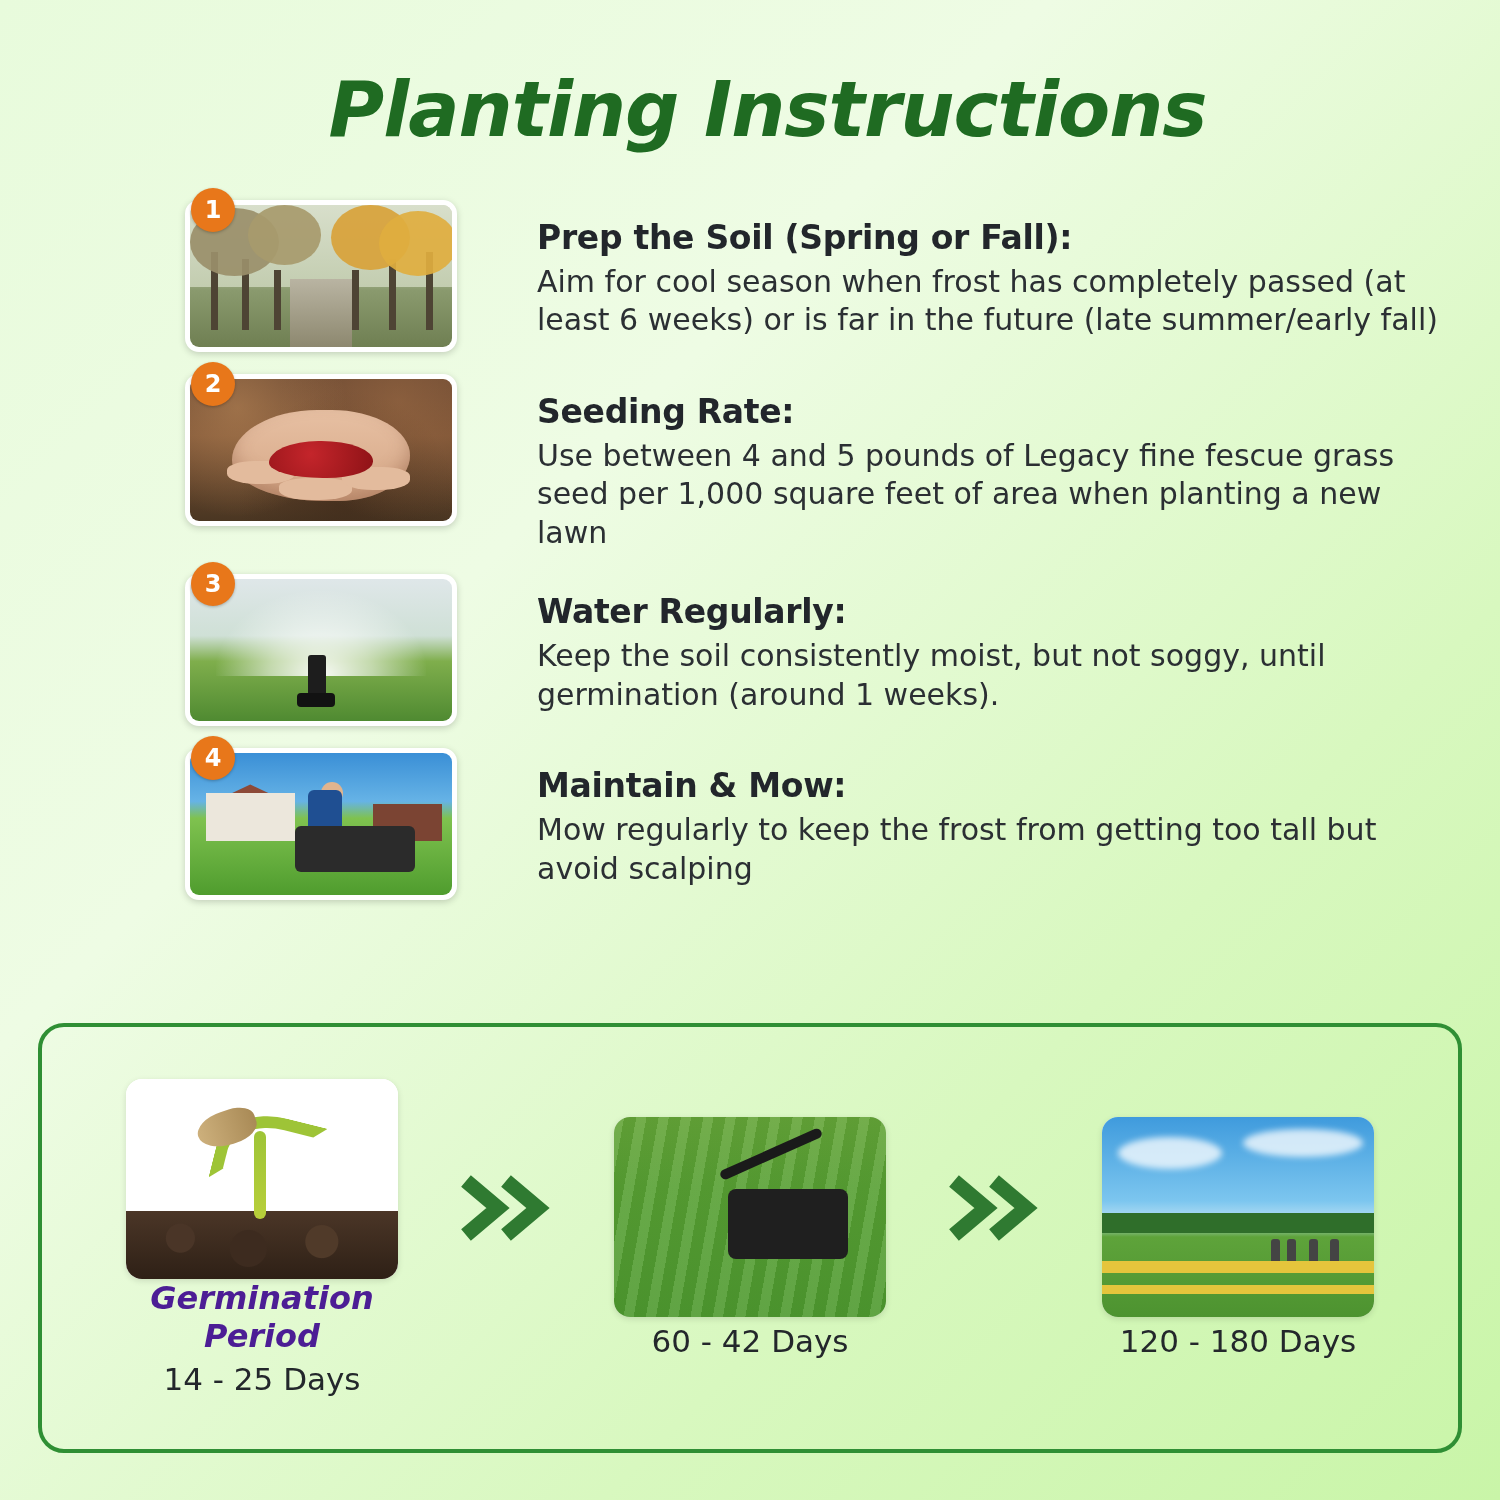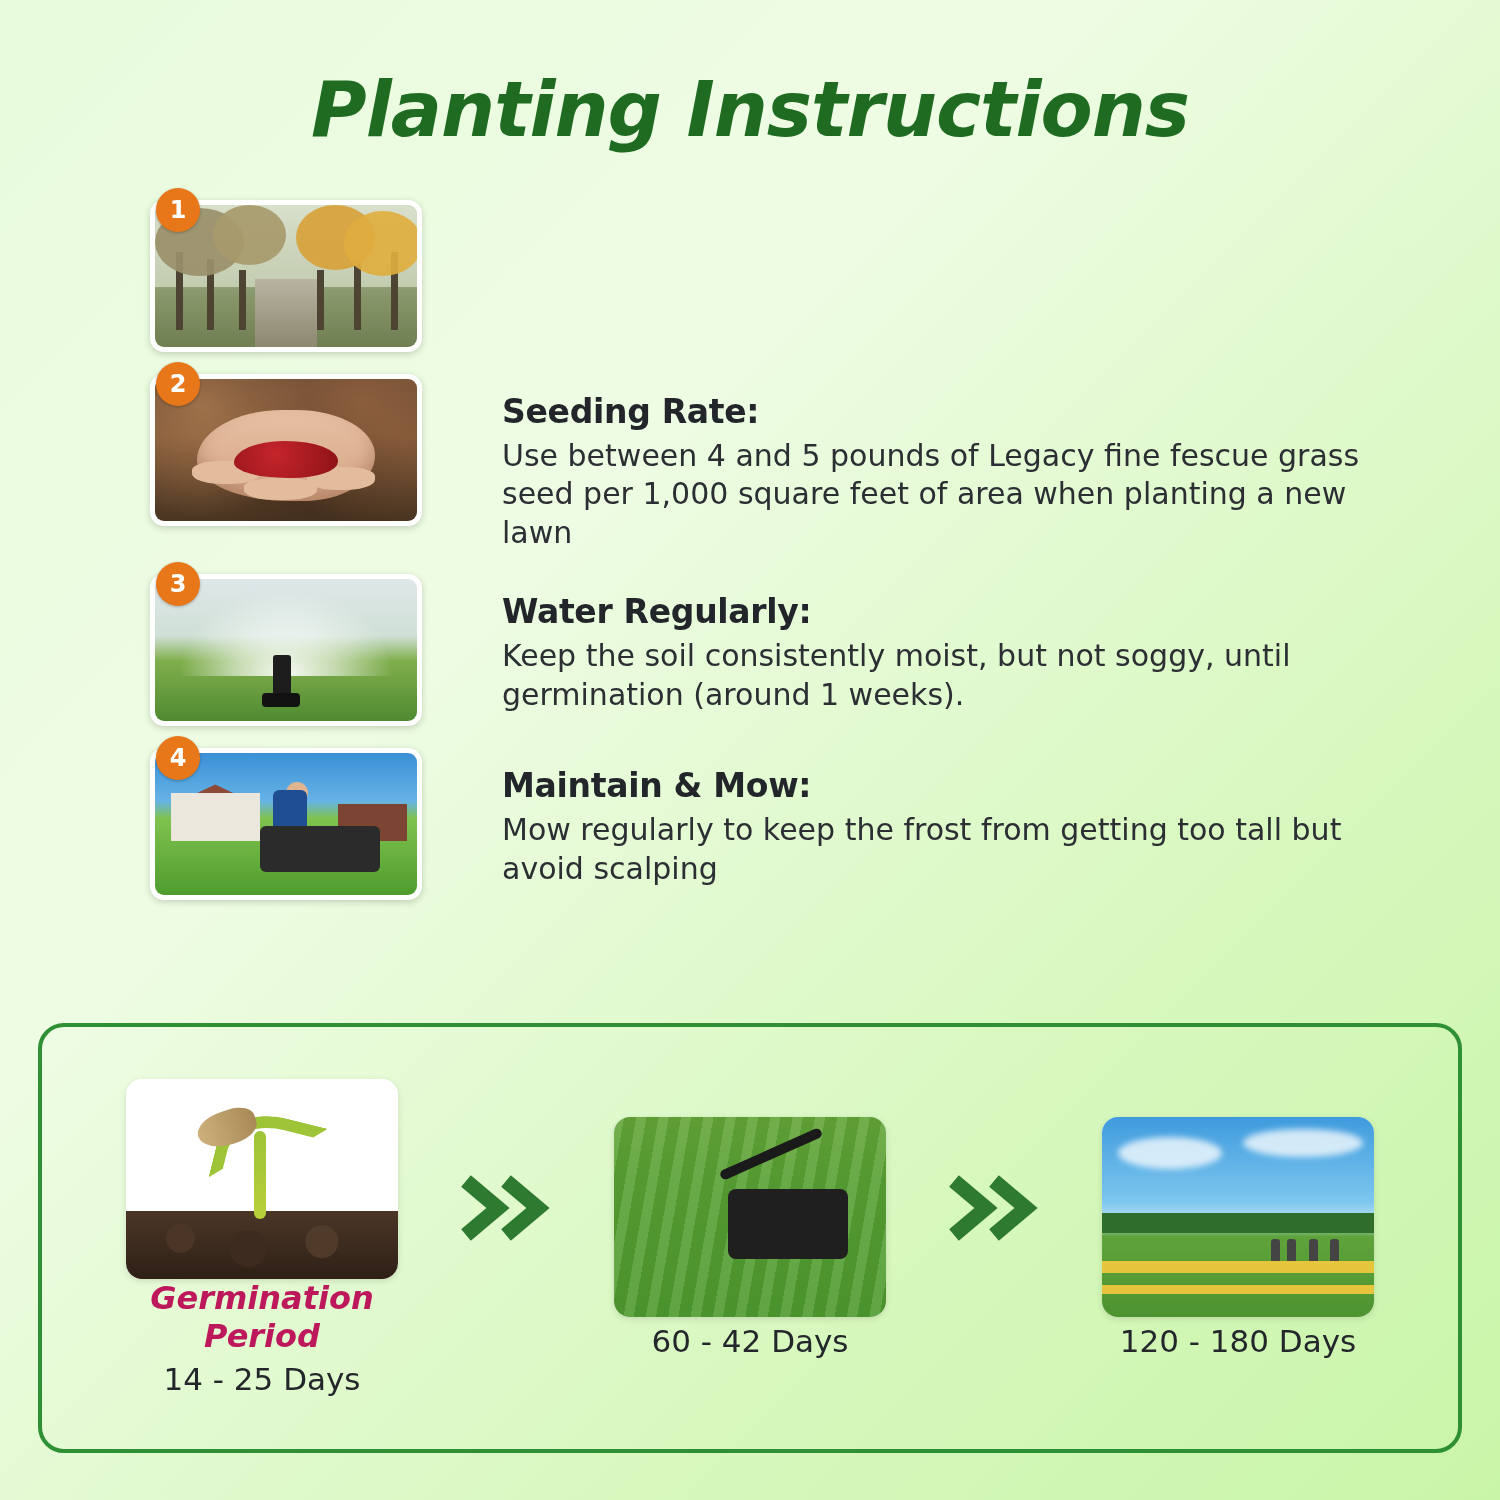--- a/index.html
+++ b/index.html
@@ -12,20 +12,21 @@
     font-family: "DejaVu Sans", sans-serif;
     background: linear-gradient(135deg, #e8fbdc 0%, #eefce4 35%, #d8f8bf 70%, #c9f5a8 100%);
     overflow: hidden;
     position: relative;
   }
   .page {
     position: relative;
     width: 1500px;
     height: 1500px;
     box-sizing: border-box;
+    padding-left: 35px;
   }
 
   
   .title {
     text-align: center;
     color: #1f6b22;
     font-family: "DejaVu Sans", sans-serif;
     font-weight: bold;
     font-style: italic;
     font-size: 76px;
@@ -126,21 +127,21 @@
     border-radius: 16px;
     overflow: hidden;
     background: #fff;
     box-shadow: 0 2px 6px rgba(0,0,0,0.12);
     position: relative;
   }
   .tl-label {
     font-size: 32px;
     font-weight: bold;
     font-style: italic;
-    color: #be185d;
+    color: #4c1d95;
   }
   .tl-value {
     margin-top: 6px;
     font-size: 31px;
     color: #23272b;
   }
   .chev {
     width: 110px;
     display: flex;
     align-items: center;
@@ -232,20 +233,24 @@
             <div class="trunk" style="left:62%;height:42%;"></div>
             <div class="trunk" style="left:76%;height:50%;"></div>
             <div class="trunk" style="left:90%;height:55%;"></div>
             <div class="foliage" style="left:0%;top:2%;width:34%;height:48%;background:#9a8f6a;"></div>
             <div class="foliage" style="left:22%;top:0%;width:28%;height:42%;background:#a79a6d;"></div>
             <div class="foliage" style="left:54%;top:0%;width:30%;height:46%;background:#d8a23a;"></div>
             <div class="foliage" style="left:72%;top:4%;width:30%;height:46%;background:#e0ae3f;"></div>
           </div>
         </div>
       </div>
+      <div class="step-text">
+        <p class="step-head">Prep the Soil (Spring or Fall):</p>
+        <p class="step-body">Aim for cool season when frost has completely passed (at least 6 weeks) or is far in the future (late summer/early fall)</p>
+      </div>
     </div>
 
     <div class="step">
       <div class="thumb-wrap">
         <div class="badge">2</div>
         <div class="thumb">
           <div class="scene sc-seed">
             <div class="bg-blur"></div>
             <div class="palm"></div>
             <div class="finger" style="left:14%;top:58%;width:26%;height:16%;"></div>

